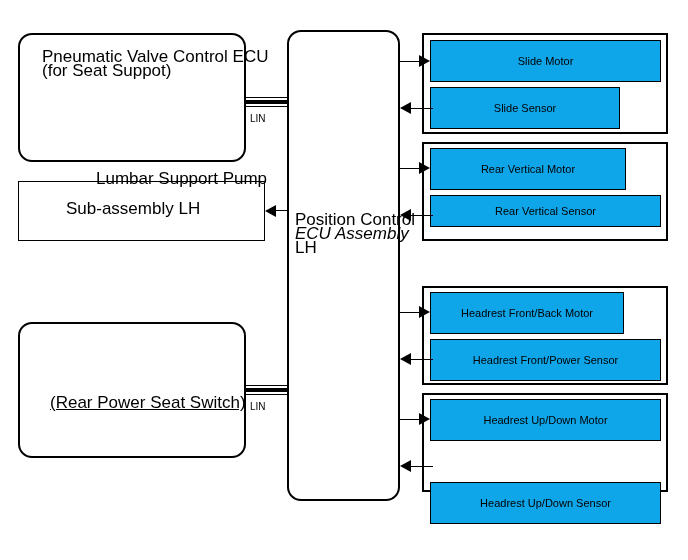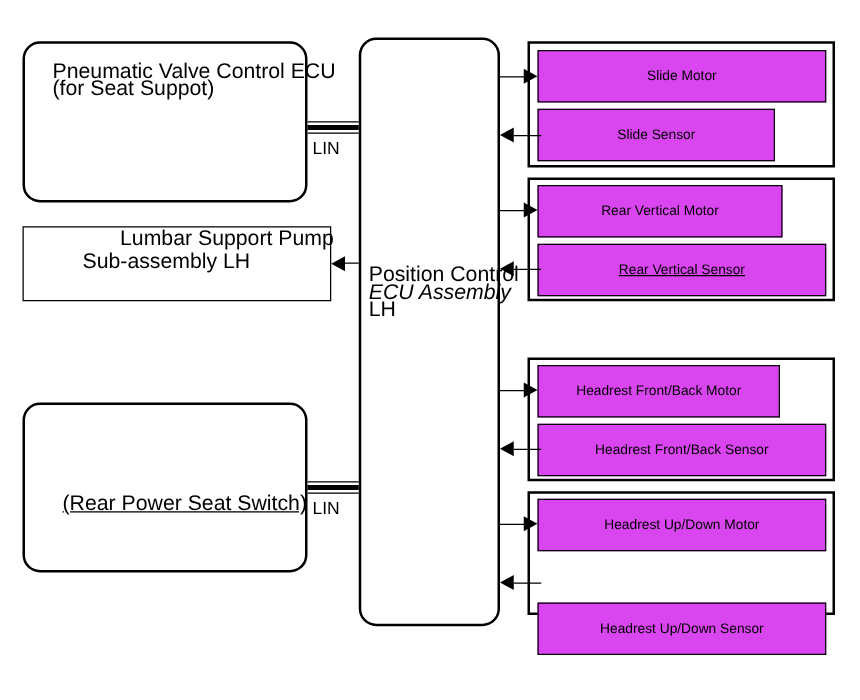--- a/index.html
+++ b/index.html
@@ -34,21 +34,21 @@
   }
   .group-box {
     position: absolute;
     box-sizing: border-box;
     background: #ffffff;
     border: 2px solid #000000;
   }
   .unit-box {
     position: absolute;
     box-sizing: border-box;
-    background: #d946ef;
+    background: #0ea5e9;
     border: 1.5px solid #000000;
     display: flex;
     align-items: center;
     justify-content: center;
   }
 
   
   .label {
     position: absolute;
     font-size: 17px;
@@ -58,21 +58,21 @@
   }
   .unit-label {
     font-size: 11px;
     line-height: 14px;
     color: #000000;
     text-align: center;
     white-space: pre;
   }
   .lin-label {
     position: absolute;
-    font-size: 14px;
+    font-size: 10px;
     line-height: 13px;
     color: #000000;
     white-space: pre;
   }
 
   
   .wire {
     position: absolute;
     background: #000000;
   }
@@ -125,21 +125,21 @@
 
 <div id="canvas">
 
   <div class="box rounded" style="left:18px; top:33px; width:228px; height:129px;">
   </div>
   <div class="label" style="left:42px; top:50px;">Pneumatic Valve Control ECU</div>
   <div class="label" style="left:42px; top:64px;">(for Seat Suppot)</div>
 
   <div class="box thin" style="left:18px; top:181px; width:247px; height:60px;">
   </div>
-  <div class="label" style="left:66px; top:184px;padding-left:30px;">Lumbar Support Pump</div>
+  <div class="label" style="left:66px; top:172px;padding-left:30px;">Lumbar Support Pump</div>
   <div class="label" style="left:66px; top:202px;">Sub-assembly LH</div>
 
   <div class="box rounded" style="left:18px; top:322px; width:228px; height:136px;">
   </div>
   <div class="label" style="left:50px; top:396px;text-decoration:underline;">(Rear Power Seat Switch)</div>
 
   <div class="box rounded" style="left:287px; top:30px; width:113px; height:471px;">
   </div>
   <div class="label" style="left:295px; top:213px;">Position Control</div>
   <div class="label" style="left:295px; top:227px;font-style:italic;">ECU Assembly</div>
@@ -173,36 +173,36 @@
   <div class="arrow left" style="left:400px; top:102px;"></div>
 
   <div class="group-box" style="left:422px; top:142px; width:246px; height:99px;"></div>
 
   <div class="unit-box" style="left:430px; top:148px; width:196px; height:42px;">
     <span class="unit-label">Rear Vertical Motor</span>
   </div>
   <div class="wire h" style="left:400px; top:168px; width:22px;"></div>
   <div class="arrow right" style="left:419px; top:162px;"></div>
 
-  <div class="unit-box" style="left:430px; top:195px; width:231px; height:42px;text-decoration:underline;">
+  <div class="unit-box" style="left:430px; top:195px; width:231px; height:32px;">
     <span class="unit-label">Rear Vertical Sensor</span>
   </div>
   <div class="wire h" style="left:411px; top:215px; width:22px;"></div>
   <div class="arrow left" style="left:400px; top:209px;"></div>
 
   <div class="group-box" style="left:422px; top:286px; width:246px; height:99px;"></div>
 
   <div class="unit-box" style="left:430px; top:292px; width:194px; height:42px;">
     <span class="unit-label">Headrest Front/Back Motor</span>
   </div>
   <div class="wire h" style="left:400px; top:312px; width:22px;"></div>
   <div class="arrow right" style="left:419px; top:306px;"></div>
 
   <div class="unit-box" style="left:430px; top:339px; width:231px; height:42px;">
-    <span class="unit-label">Headrest Front/Back Sensor</span>
+    <span class="unit-label">Headrest Front/Power Sensor</span>
   </div>
   <div class="wire h" style="left:411px; top:359px; width:22px;"></div>
   <div class="arrow left" style="left:400px; top:353px;"></div>
 
   <div class="group-box" style="left:422px; top:393px; width:246px; height:99px;"></div>
 
   <div class="unit-box" style="left:430px; top:399px; width:231px; height:42px;">
     <span class="unit-label">Headrest Up/Down Motor</span>
   </div>
   <div class="wire h" style="left:400px; top:419px; width:22px;"></div>

